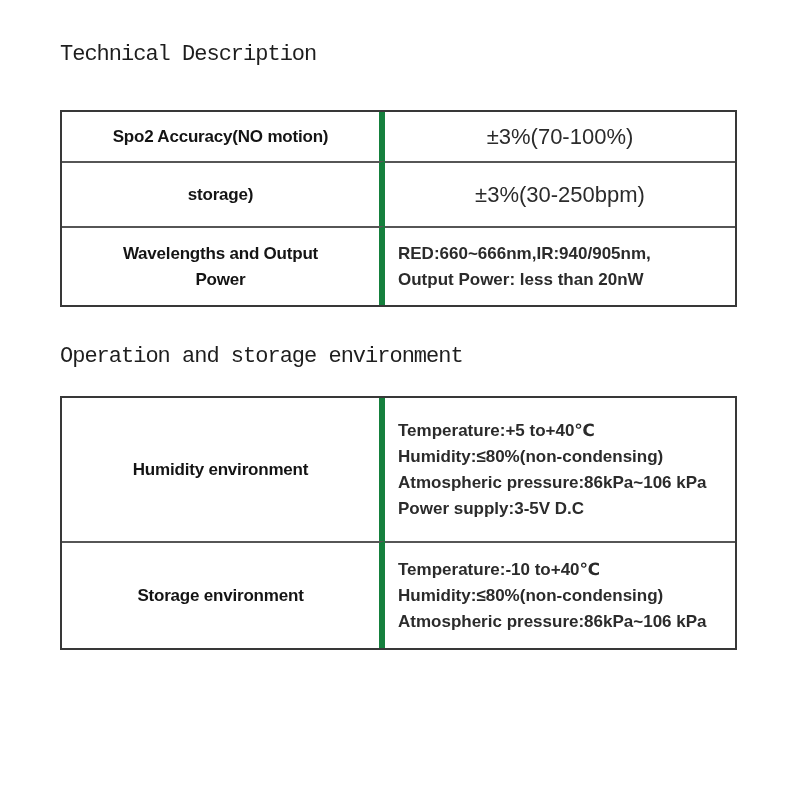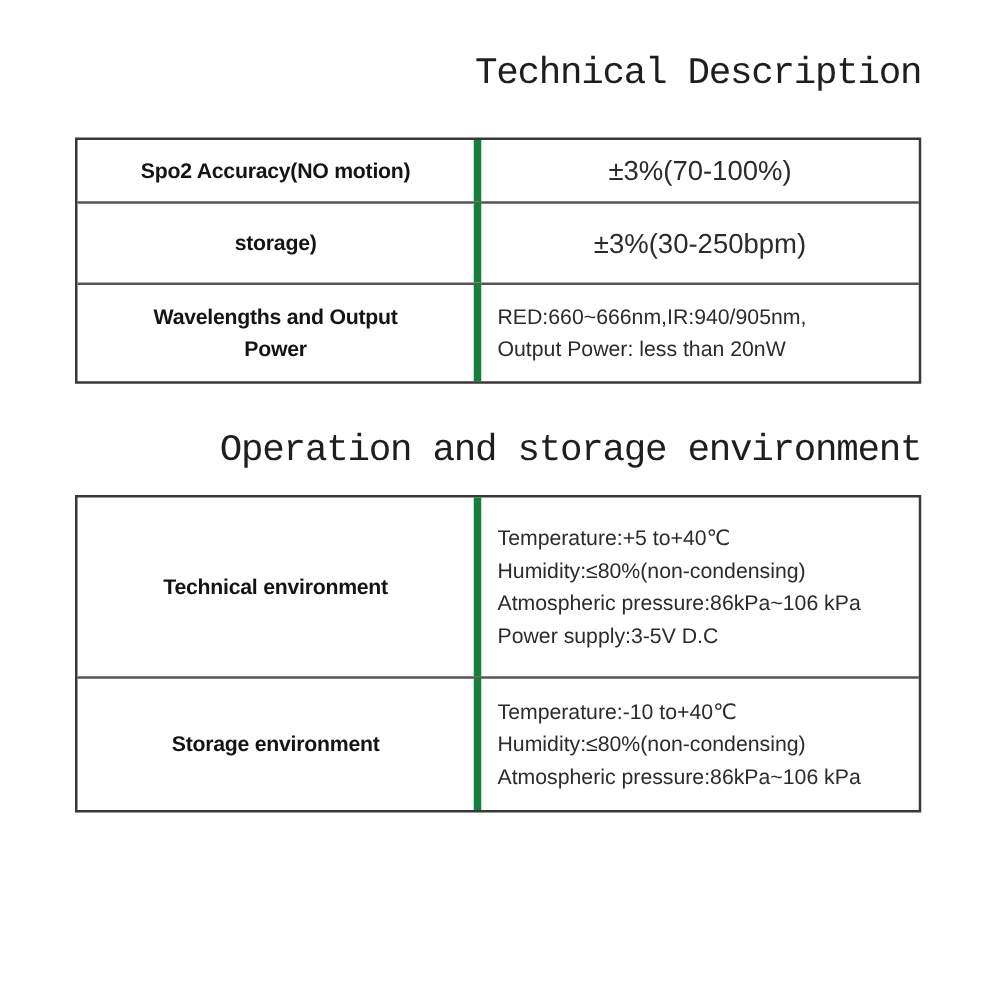--- a/index.html
+++ b/index.html
@@ -12,23 +12,23 @@
     width: 800px;
     height: 800px;
     background: #ffffff;
     font-family: "Liberation Sans", "DejaVu Sans", sans-serif;
     overflow: hidden;
   }
   .doc-title {
     position: absolute;
     left: 60px;
     width: 677px;
-    text-align: right;
+    text-align: left;
     font-family: "Liberation Mono", "DejaVu Sans Mono", monospace;
-    font-size: 30px;
+    font-size: 22px;
     font-weight: 400;
     color: #1e1e1e;
     letter-spacing: -1px;
     white-space: nowrap;
   }
   .doc-title.first  { top: 42px; }
   .doc-title.second { top: 330px; margin-top: 14px; }
 
   .spec-table {
     position: absolute;
@@ -77,20 +77,21 @@
     color: #2b2b2b;
   }
   .value-cell-left {
     align-items: flex-start;
     text-align: right;
     padding-left: 13px;
     padding-right: 4px;
     font-size: 17px;
     line-height: 26px;
     color: #2b2b2b;
+    font-weight: bold;
   }
   .line { white-space: nowrap; }
 </style>
 </head>
 <body>
 
 <div class="page">
 
   <div class="doc-title first">Technical Description</div>
 
@@ -119,21 +120,21 @@
       <div class="line">Output Power: less than 20nW</div>
     </div>
 
   </div>
 
   <div class="doc-title second">Operation and storage environment</div>
 
   <div class="spec-table table-environment">
 
     <div class="cell col-left label-cell">
-      <div class="line">Technical environment</div>
+      <div class="line">Humidity environment</div>
     </div>
     <div class="cell value-cell-left">
       <div class="line">Temperature:+5 to+40℃</div>
       <div class="line">Humidity:≤80%(non-condensing)</div>
       <div class="line">Atmospheric pressure:86kPa~106 kPa</div>
       <div class="line">Power supply:3-5V D.C</div>
     </div>
 
     <div class="cell col-left row-next label-cell">
       <div class="line">Storage environment</div>

